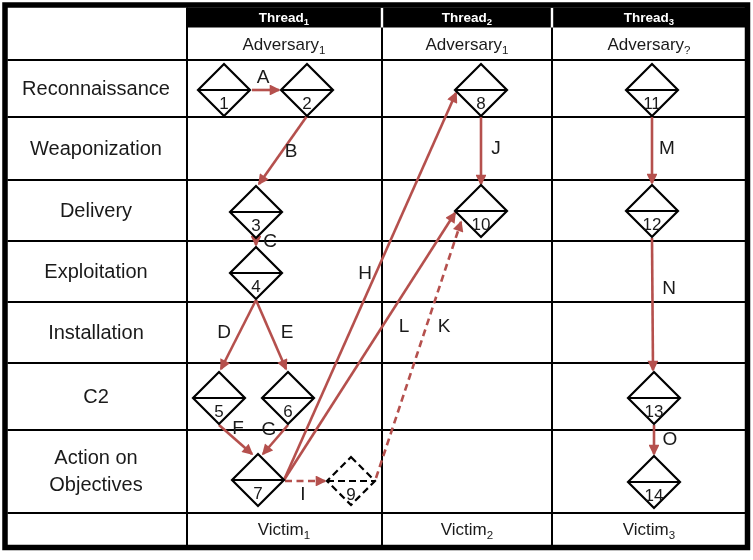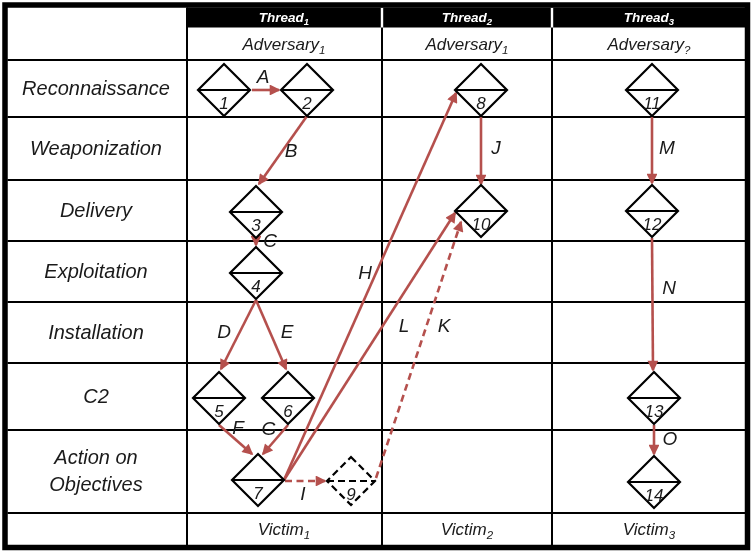--- a/index.html
+++ b/index.html
@@ -1,19 +1,18 @@
 <!DOCTYPE html>
 <html><head>
 <meta charset="utf-8">
 <style>
   html,body{margin:0;padding:0;background:#ffffff;}
   .stage{
     width:753px;height:560px;position:relative;background:#ffffff;
     font-family:"Liberation Sans", sans-serif;
-    font-style:italic;
   }
   svg text{font-family:"Liberation Sans", sans-serif;}
 </style>
 </head>
 <body>
 
 <div class="stage">
   <svg id="diagram" width="753" height="560" viewBox="0 0 753 560">
       <defs>
         <marker id="ah" viewBox="0 0 10 10" refX="8.5" refY="5" markerWidth="4.6" markerHeight="4.2" orient="auto-start-reverse">

